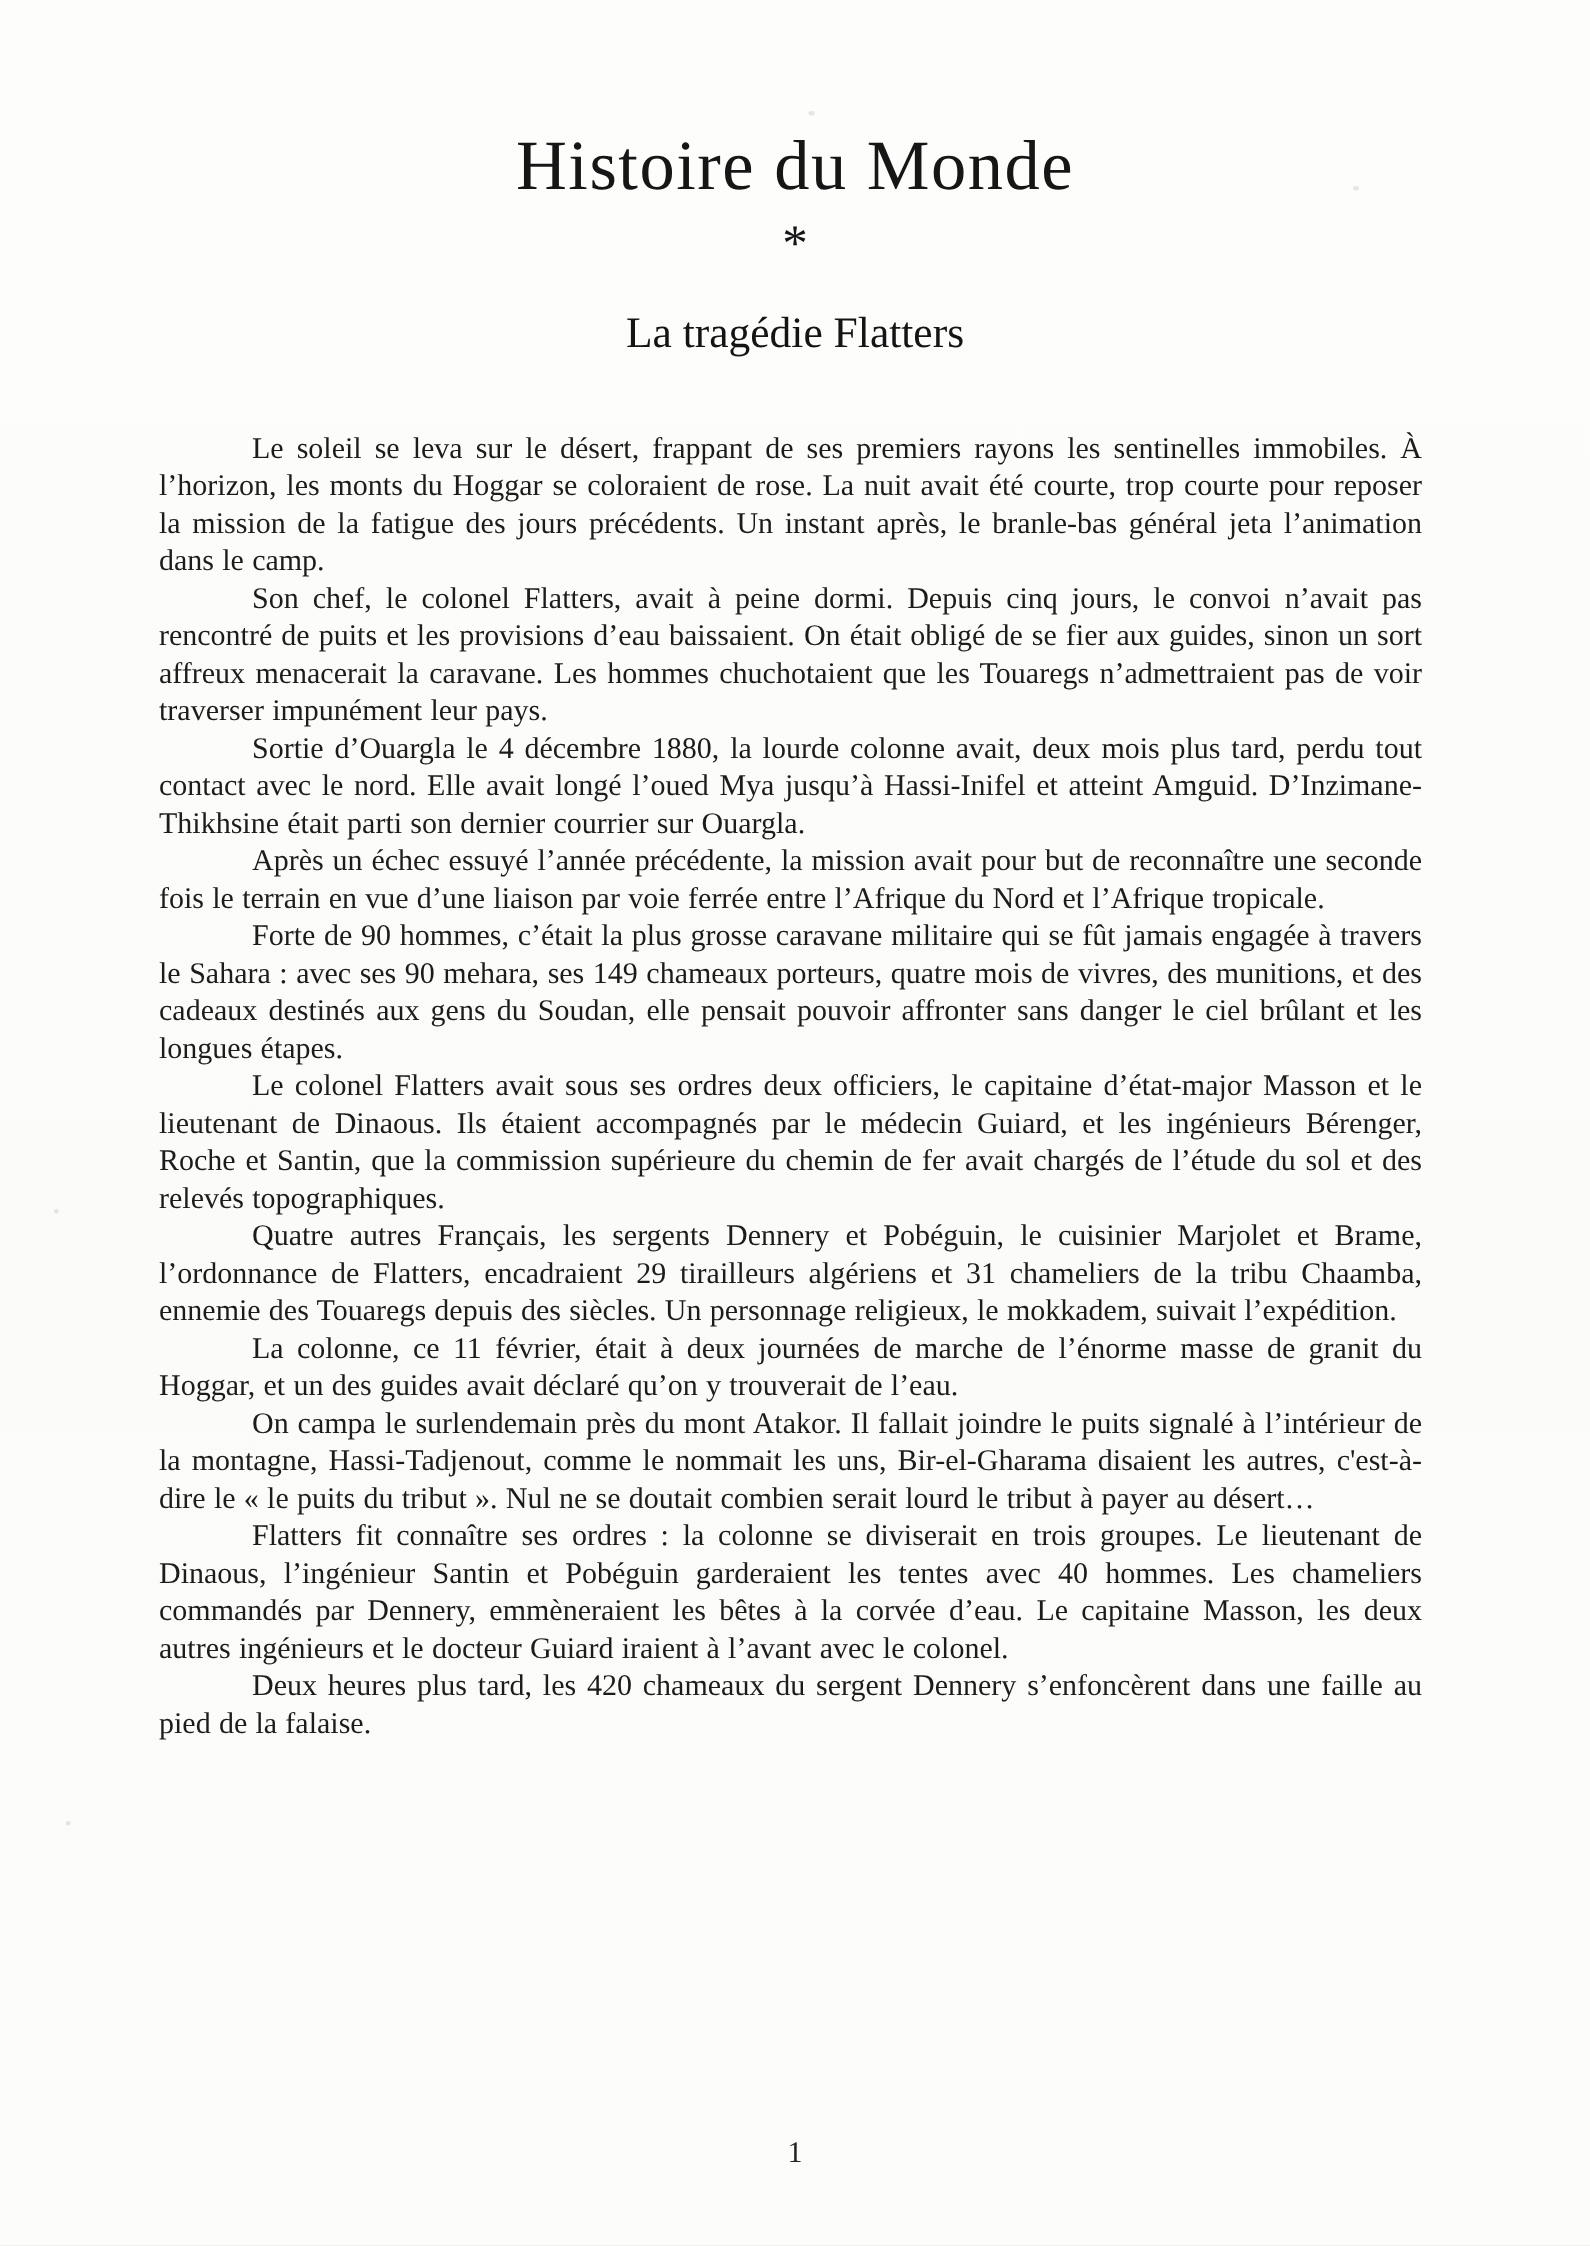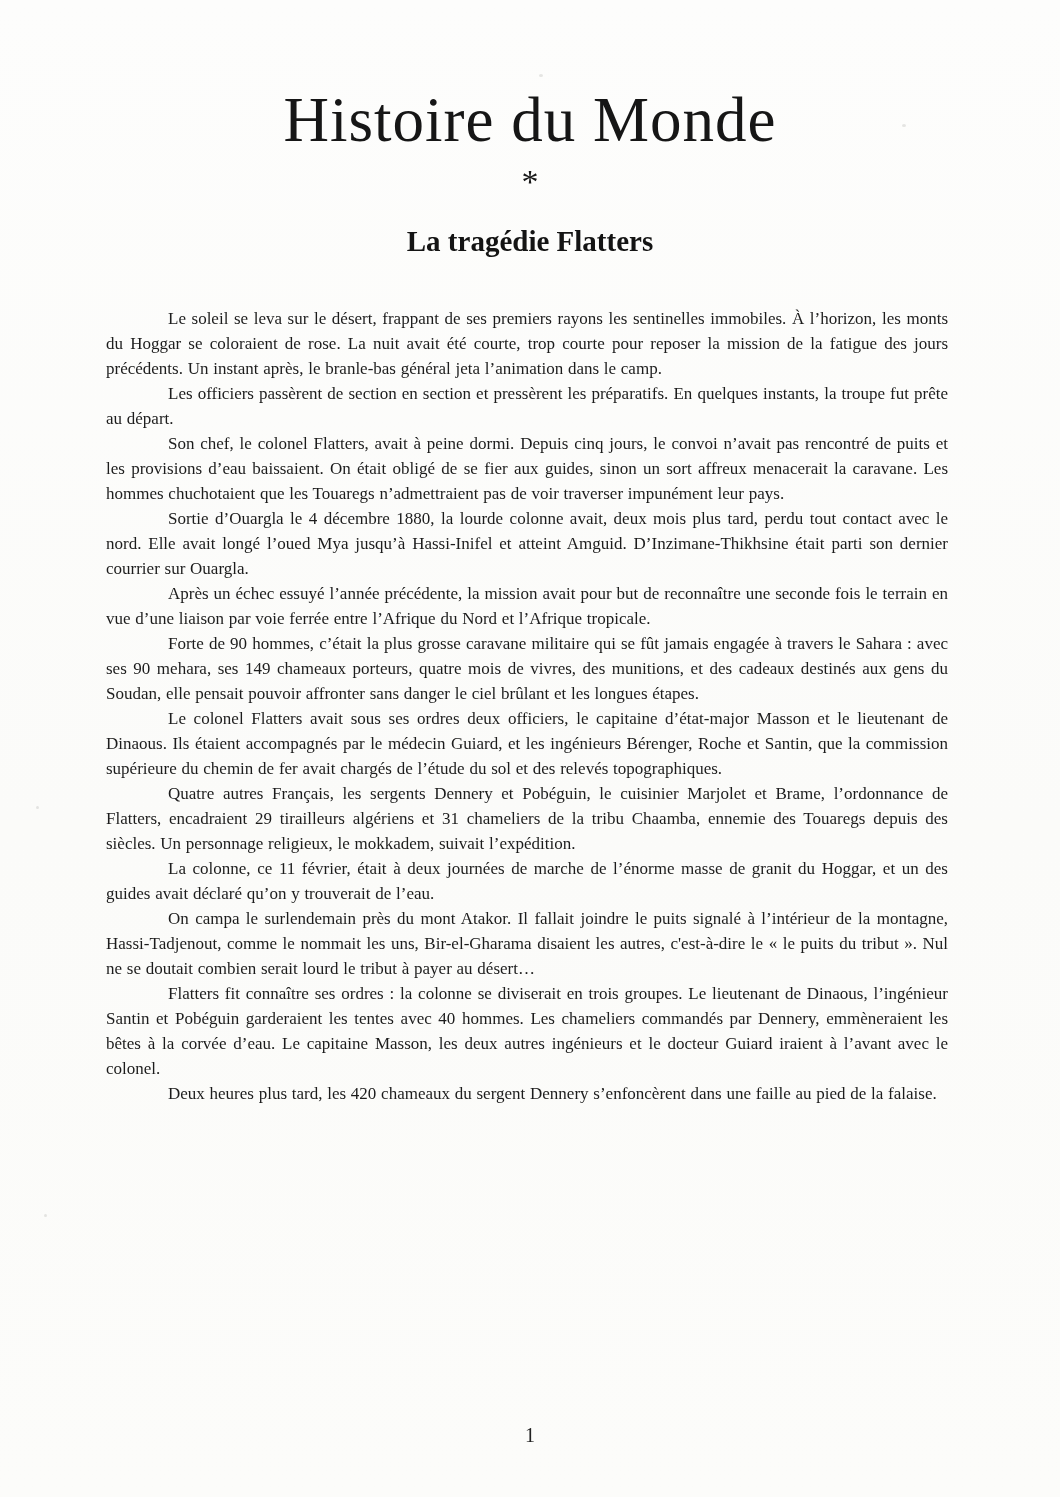--- a/index.html
+++ b/index.html
@@ -13,46 +13,46 @@
     background: linear-gradient(180deg, #fdfdfc 0%, #fbfbf9 55%, #fcfcfa 100%);
     font-family: "Liberation Serif", "DejaVu Serif", serif;
     color: #1b1b1b;
     overflow: hidden;
     box-sizing: border-box;
   }
 
   .page-title {
     margin: 84px 0 0 0;
     text-align: center;
-    font-size: 63px;
+    font-size: 47px;
     font-weight: 400;
     letter-spacing: 1px;
     color: #161616;
   }
 
   .separator-asterisk {
     margin-top: 10px;
     text-align: center;
     font-size: 34px;
     line-height: 30px;
     color: #161616;
   }
 
   .article-title {
     text-align: center;
-    font-weight: 700;
+    font-weight: 400;
     font-size: 29px;
     line-height: 41px;
     color: #141414;
   }
 
   .body-text {
     margin: 44px 112px 0 106px;
     text-align: justify;
-    font-size: 17px;
+    font-size: 20px;
     line-height: 25px;
     color: #1c1c1c;
   }
 
   .body-text p {
     margin: 0;
     padding: 0;
     text-indent: 62px;
     word-spacing: 0.5px;
   }
@@ -87,21 +87,20 @@
   <h1 class="page-title">Histoire du Monde</h1>
 
   <div class="separator-asterisk">*</div>
 
   <h2 class="article-title">
     <span>La tragédie Flatters</span><br>
   </h2>
 
   <div class="body-text">
     <p>Le soleil se leva sur le désert, frappant de ses premiers rayons les sentinelles immobiles. À l’horizon, les monts du Hoggar se coloraient de rose. La nuit avait été courte, trop courte pour reposer la mission de la fatigue des jours précédents. Un instant après, le branle-bas général jeta l’animation dans le camp.</p>
-    <p>Les officiers passèrent de section en section et pressèrent les préparatifs. En quelques instants, la troupe fut prête au départ.</p>
     <p>Son chef, le colonel Flatters, avait à peine dormi. Depuis cinq jours, le convoi n’avait pas rencontré de puits et les provisions d’eau baissaient. On était obligé de se fier aux guides, sinon un sort affreux menacerait la caravane. Les hommes chuchotaient que les Touaregs n’admettraient pas de voir traverser impunément leur pays.</p>
     <p>Sortie d’Ouargla le 4 décembre 1880, la lourde colonne avait, deux mois plus tard, perdu tout contact avec le nord. Elle avait longé l’oued Mya jusqu’à Hassi-Inifel et atteint Amguid. D’Inzimane-Thikhsine était parti son dernier courrier sur Ouargla.</p>
     <p>Après un échec essuyé l’année précédente, la mission avait pour but de reconnaître une seconde fois le terrain en vue d’une liaison par voie ferrée entre l’Afrique du Nord et l’Afrique tropicale.</p>
     <p>Forte de 90 hommes, c’était la plus grosse caravane militaire qui se fût jamais engagée à travers le Sahara : avec ses 90 mehara, ses 149 chameaux porteurs, quatre mois de vivres, des munitions, et des cadeaux destinés aux gens du Soudan, elle pensait pouvoir affronter sans danger le ciel brûlant et les longues étapes.</p>
     <p>Le colonel Flatters avait sous ses ordres deux officiers, le capitaine d’état-major Masson et le lieutenant de Dinaous. Ils étaient accompagnés par le médecin Guiard, et les ingénieurs Bérenger, Roche et Santin, que la commission supérieure du chemin de fer avait chargés de l’étude du sol et des relevés topographiques.</p>
     <p>Quatre autres Français, les sergents Dennery et Pobéguin, le cuisinier Marjolet et Brame, l’ordonnance de Flatters, encadraient 29 tirailleurs algériens et 31 chameliers de la tribu Chaamba, ennemie des Touaregs depuis des siècles. Un personnage religieux, le mokkadem, suivait l’expédition.</p>
     <p>La colonne, ce 11 février, était à deux journées de marche de l’énorme masse de granit du Hoggar, et un des guides avait déclaré qu’on y trouverait de l’eau.</p>
     <p>On campa le surlendemain près du mont Atakor. Il fallait joindre le puits signalé à l’intérieur de la montagne, Hassi-Tadjenout, comme le nommait les uns, Bir-el-Gharama disaient les autres, c'est-à-dire le « le puits du tribut ». Nul ne se doutait combien serait lourd le tribut à payer au désert…</p>
     <p>Flatters fit connaître ses ordres : la colonne se diviserait en trois groupes. Le lieutenant de Dinaous, l’ingénieur Santin et Pobéguin garderaient les tentes avec 40 hommes. Les chameliers commandés par Dennery, emmèneraient les bêtes à la corvée d’eau. Le capitaine Masson, les deux autres ingénieurs et le docteur Guiard iraient à l’avant avec le colonel.</p>
     <p>Deux heures plus tard, les 420 chameaux du sergent Dennery s’enfoncèrent dans une faille au pied de la falaise.</p>

